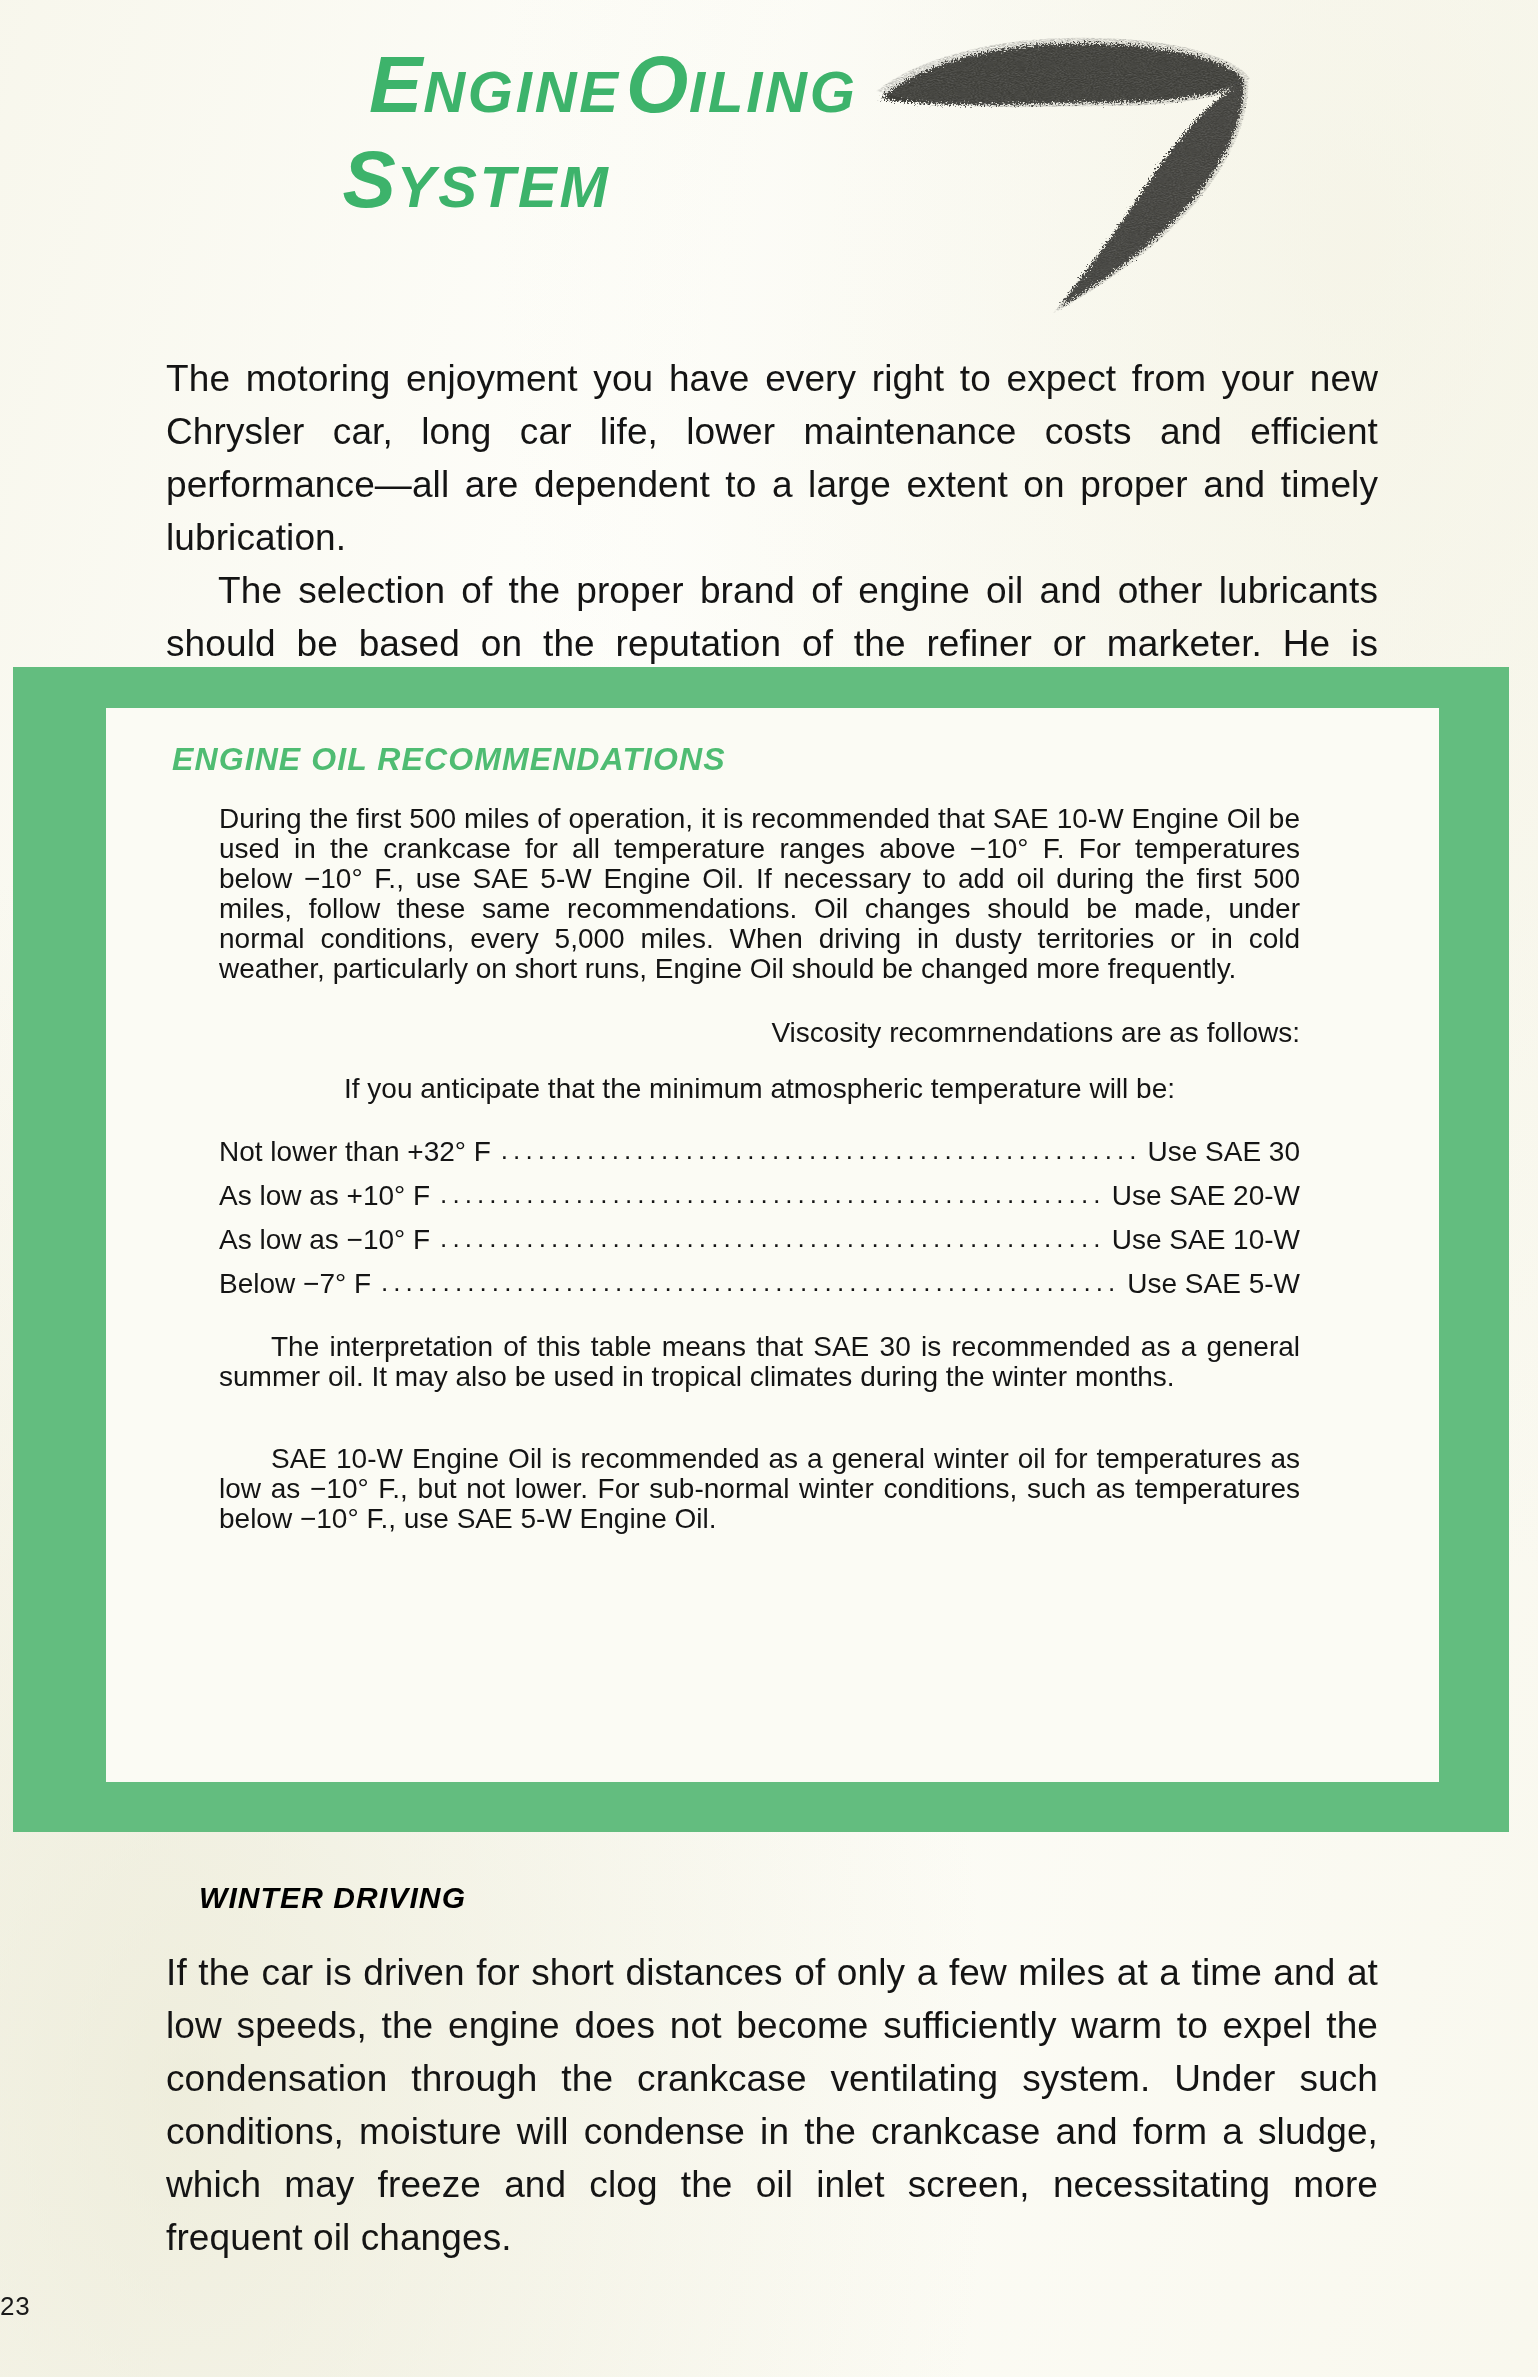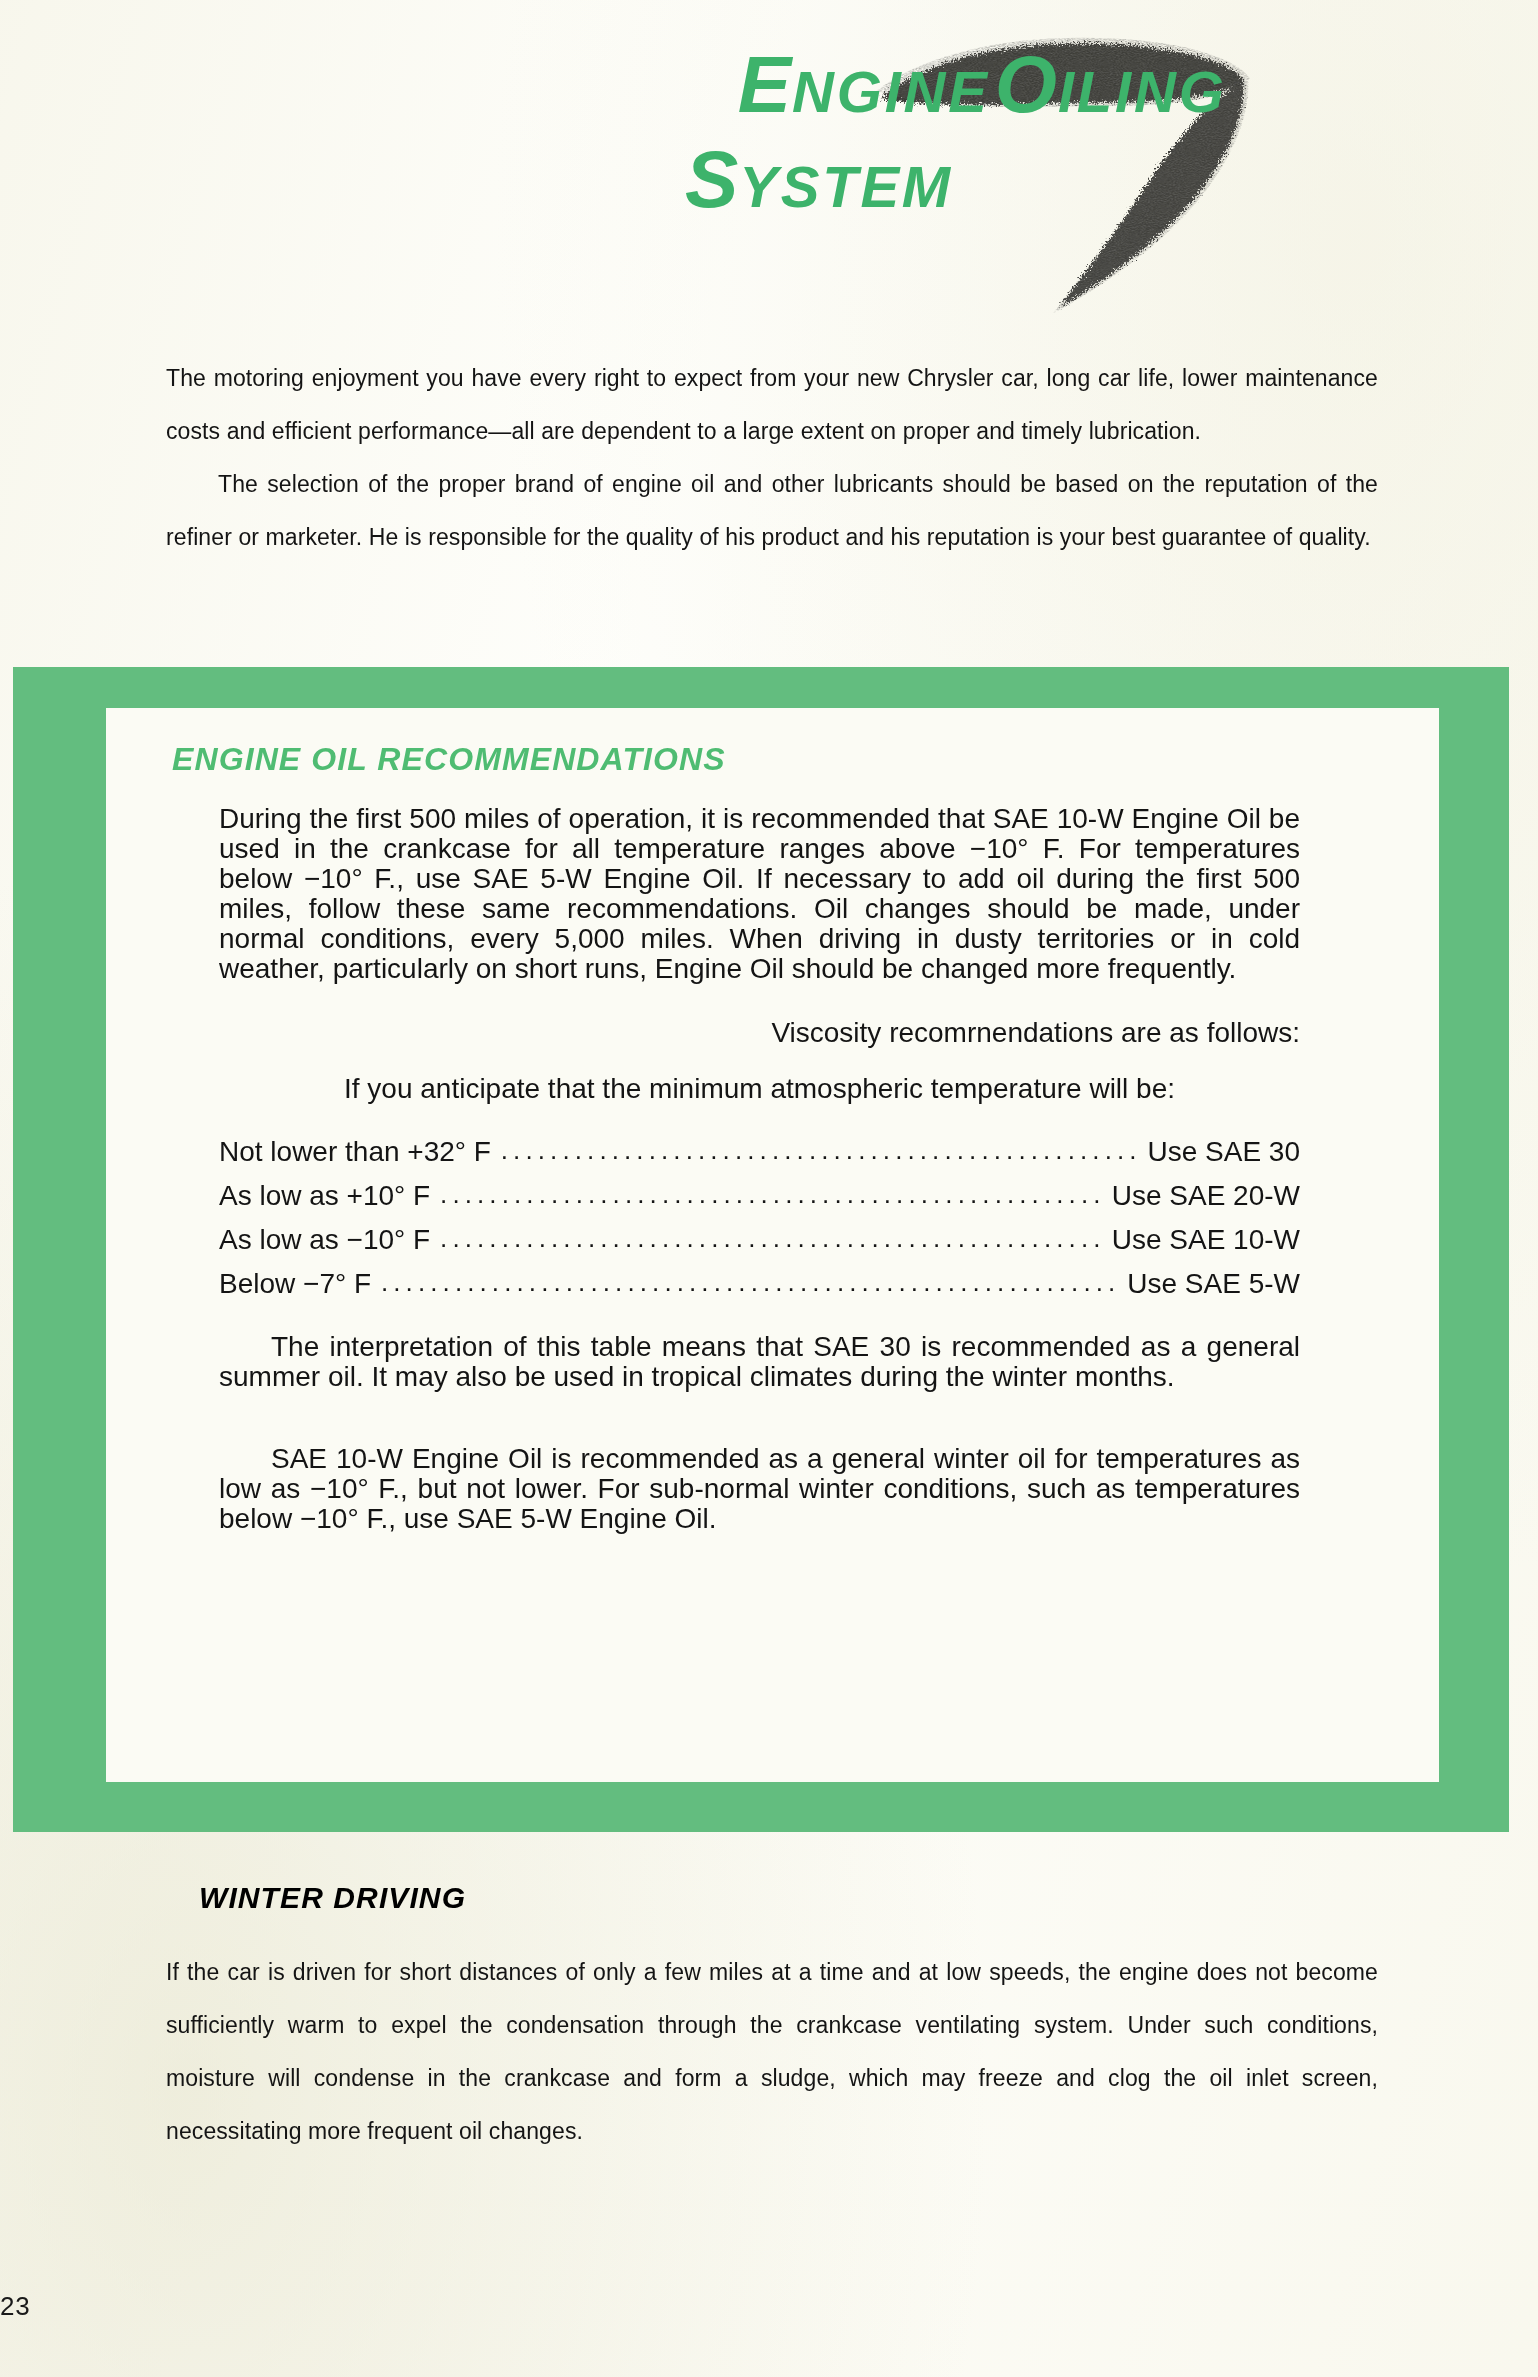--- a/index.html
+++ b/index.html
@@ -44,20 +44,21 @@
     z-index: 3;
   }
   .title-line {
     font-family: "Liberation Sans", sans-serif;
     font-weight: bold;
     font-style: italic;
     color: #3db36b;
     letter-spacing: 0.9px;
     line-height: 1.02;
     white-space: nowrap;
+    text-align: center;
   }
   .title-line .cap {
     font-size: 80px;
     line-height: 1;
   }
   .title-line .rest {
     font-size: 58px;
     line-height: 1;
     letter-spacing: 2.8px;
   }
@@ -75,21 +76,21 @@
   }
 
   
   .intro {
     position: absolute;
     left: 166px;
     top: 352px;
     width: 1212px;
   }
   .bodytext {
-    font-size: 23px;
+    font-size: 37px;
     line-height: 53px;
     text-align: justify;
     letter-spacing: 0.1px;
     color: #141414;
     margin: 0;
   }
   .bodytext.indent { text-indent: 52px; }
 
   
   .green-panel {

